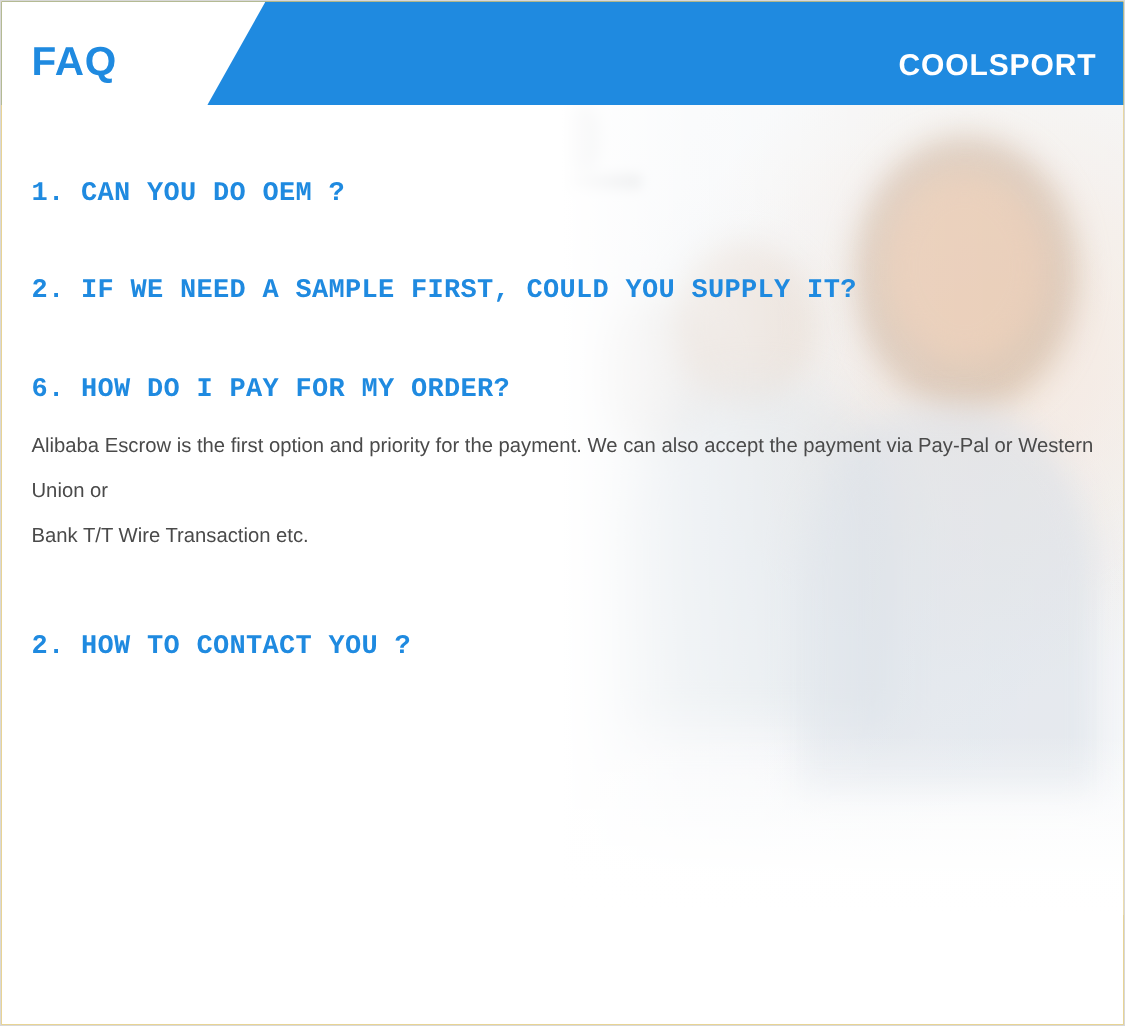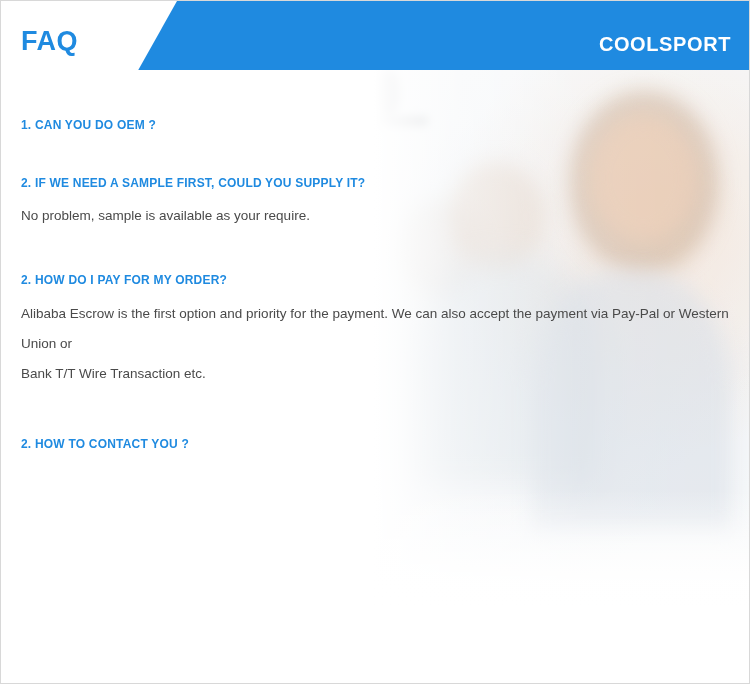--- a/index.html
+++ b/index.html
@@ -182,26 +182,27 @@
   }
 
   .faq-item {
     margin-bottom: 20px;
   }
   .faq-item:first-child {
     padding-top: 48px;
   }
 
   .faq-q {
-    font-size: 12px;
+    font-size: 18px;
     font-weight: bold;
     color: #1f8ae0;
     letter-spacing: 0.2px;
     margin: 0 0 10px 0;
     line-height: 1.3;
+    font-family: Liberation Mono, monospace;
   }
 
   .faq-a {
     font-size: 13.5px;
     color: #4a4a4a;
     line-height: 30px;
     margin: 0;
     max-width: 712px;
   }
 
@@ -240,27 +241,26 @@
     <div class="faq-list">
 
       <div class="faq-item">
         <p class="faq-q">1. CAN YOU DO OEM ?</p>
       </div>
 
       <div class="spacer-1"></div>
 
       <div class="faq-item">
         <p class="faq-q">2. IF WE NEED A SAMPLE FIRST, COULD YOU SUPPLY IT?</p>
-        <p class="faq-a">No problem, sample is available as your require.</p>
       </div>
 
       <div class="spacer-2"></div>
 
       <div class="faq-item">
-        <p class="faq-q">2. HOW DO I PAY FOR MY ORDER?</p>
+        <p class="faq-q">6. HOW DO I PAY FOR MY ORDER?</p>
         <p class="faq-a">Alibaba Escrow is the first option and priority for the payment. We can also accept the payment via Pay-Pal or Western Union or</p>
         <p class="faq-a">Bank T/T Wire Transaction etc.</p>
       </div>
 
       <div class="spacer-3"></div>
 
       <div class="faq-item">
         <p class="faq-q">2. HOW TO CONTACT YOU ?</p>
       </div>
 

